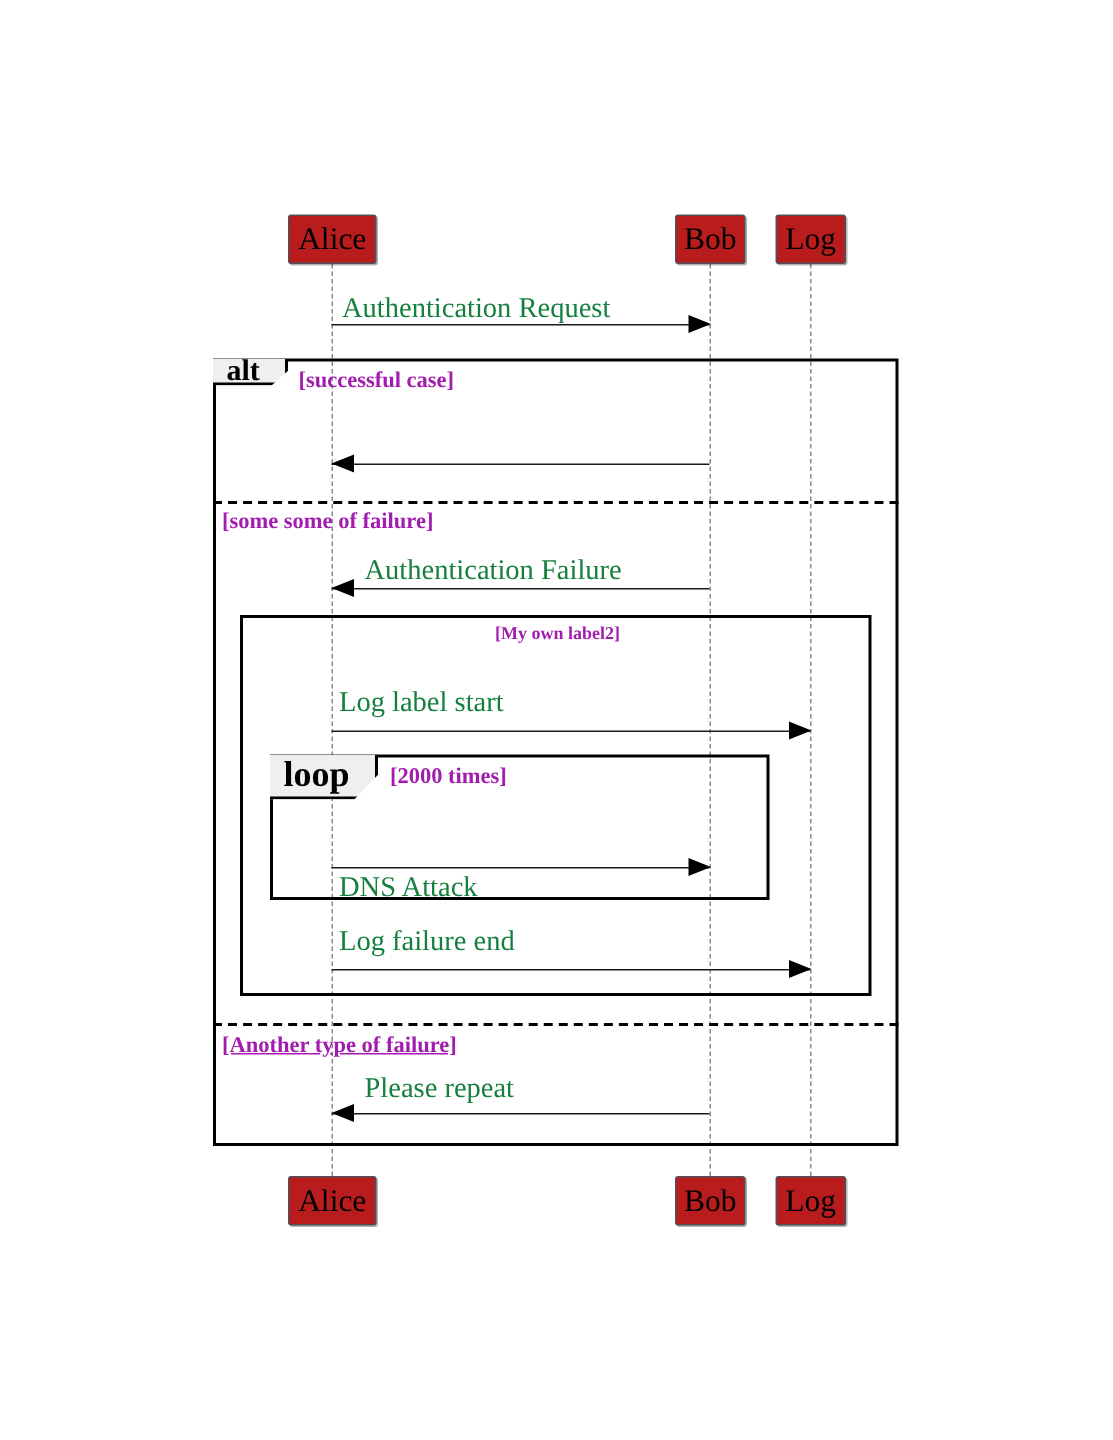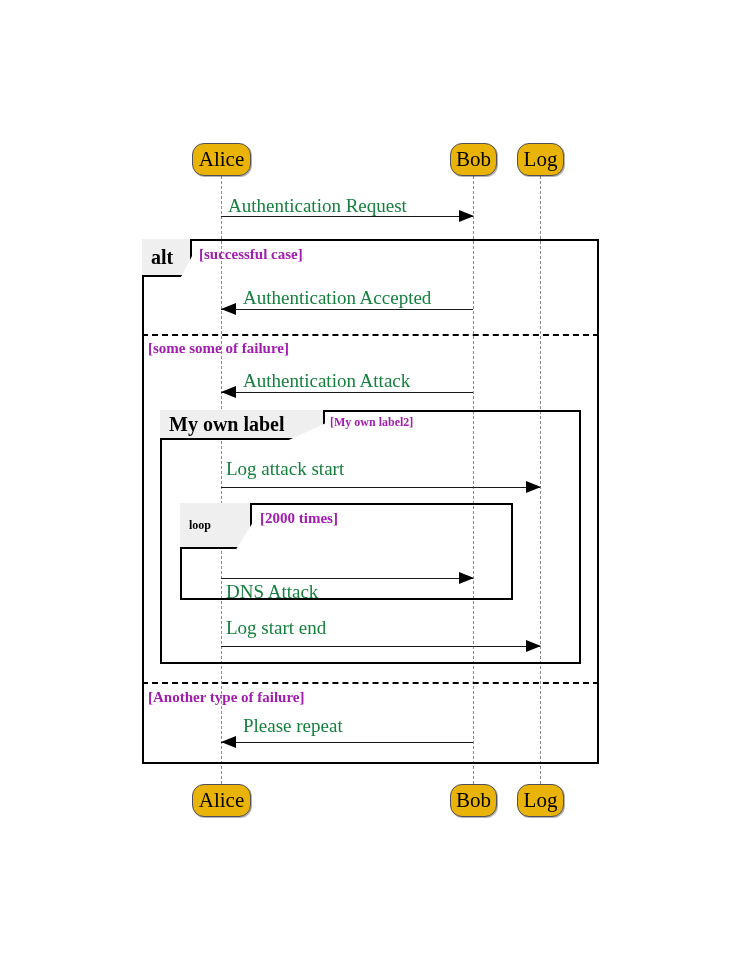--- a/index.html
+++ b/index.html
@@ -19,23 +19,23 @@
     position: absolute;
     left: 0; top: 0;
     width: 742px;
     height: 960px;
   }
 
   
   .participant {
     position: absolute;
     box-sizing: border-box;
-    background: #eab308;
+    background: #b91c1c;
     border: 1.6px solid #50505A;
-    border-radius: 12px;
+    border-radius: 2px;
     color: #000000;
     font-family: "Liberation Serif", "DejaVu Serif", serif;
     font-size: 21px;
     line-height: 1;
     display: flex;
     align-items: center;
     justify-content: center;
     box-shadow: 1px 1px 0 rgba(0,0,0,0.30);
     white-space: nowrap;
   }
@@ -127,56 +127,54 @@
   <div class="participant" style="left:192px; top:143px; width:59px; height:33px;">Alice</div>
   <div class="participant" style="left:450px; top:143px; width:47px; height:33px;">Bob</div>
   <div class="participant" style="left:517px; top:143px; width:47px; height:33px;">Log</div>
 
   <div class="msg-label" style="left:228px; top:196px;">Authentication Request</div>
   <div class="msg-line" style="left:221px; top:216px; width:252px;"></div>
   <div class="arrow-head right" style="left:459px; top:209.5px;"></div>
 
   <div class="fragment" style="left:142px; top:239px; width:457px; height:525px;"></div>
 
-  <div class="frag-tab" style="left:142px; top:239px; width:50px; height:38px; font-size:20px;">alt</div>
+  <div class="frag-tab" style="left:142px; top:239px; width:50px; height:18px; font-size:20px;">alt</div>
   <div class="frag-guard" style="left:199px; top:247px; font-size:15px;">[successful case]</div>
 
-  <div class="msg-label" style="left:243px; top:288px;">Authentication Accepted</div>
   <div class="msg-line" style="left:221px; top:309px; width:252px;"></div>
   <div class="arrow-head left" style="left:221px; top:302.5px;"></div>
 
   <div class="frag-divider" style="left:142px; top:334px; width:457px;"></div>
   <div class="frag-guard" style="left:148px; top:341px; font-size:15px;">[some some of failure]</div>
 
-  <div class="msg-label" style="left:243px; top:371px;">Authentication Attack</div>
+  <div class="msg-label" style="left:243px; top:371px;">Authentication Failure</div>
   <div class="msg-line" style="left:221px; top:392px; width:252px;"></div>
   <div class="arrow-head left" style="left:221px; top:385.5px;"></div>
 
   <div class="fragment inner" style="left:160px; top:410px; width:421px; height:254px;"></div>
-  <div class="frag-tab" style="left:160px; top:410px; width:165px; height:30px; font-size:20px;">My own label</div>
   <div class="frag-guard" style="left:330px; top:416px; font-size:12px;">[My own label2]</div>
 
-  <div class="msg-label" style="left:226px; top:459px;">Log attack start</div>
+  <div class="msg-label" style="left:226px; top:459px;">Log label start</div>
   <div class="msg-line" style="left:221px; top:487px; width:319px;"></div>
   <div class="arrow-head right" style="left:526px; top:480.5px;"></div>
 
   <div class="fragment inner" style="left:180px; top:503px; width:333px; height:97px;"></div>
-  <div class="frag-tab" style="left:180px; top:503px; width:72px; height:46px; font-size:12px;">loop</div>
+  <div class="frag-tab" style="left:180px; top:503px; width:72px; height:30px; font-size:24px;">loop</div>
   <div class="frag-guard" style="left:260px; top:511px; font-size:15px;">[2000 times]</div>
 
   <div class="msg-label" style="left:226px; top:557px;margin-top:25px;">DNS Attack</div>
   <div class="msg-line" style="left:221px; top:578px; width:252px;"></div>
   <div class="arrow-head right" style="left:459px; top:571.5px;"></div>
 
-  <div class="msg-label" style="left:226px; top:618px;">Log start end</div>
+  <div class="msg-label" style="left:226px; top:618px;">Log failure end</div>
   <div class="msg-line" style="left:221px; top:646px; width:319px;"></div>
   <div class="arrow-head right" style="left:526px; top:639.5px;"></div>
 
   <div class="frag-divider" style="left:142px; top:682px; width:457px;"></div>
-  <div class="frag-guard" style="left:148px; top:690px; font-size:15px;">[Another type of failure]</div>
+  <div class="frag-guard" style="left:148px; top:690px; font-size:15px;text-decoration:underline;">[Another type of failure]</div>
 
   <div class="msg-label" style="left:243px; top:716px;">Please repeat</div>
   <div class="msg-line" style="left:221px; top:742px; width:252px;"></div>
   <div class="arrow-head left" style="left:221px; top:735.5px;"></div>
 
   <div class="participant" style="left:192px; top:784px; width:59px; height:33px;">Alice</div>
   <div class="participant" style="left:450px; top:784px; width:47px; height:33px;">Bob</div>
   <div class="participant" style="left:517px; top:784px; width:47px; height:33px;">Log</div>
 
 </div>

